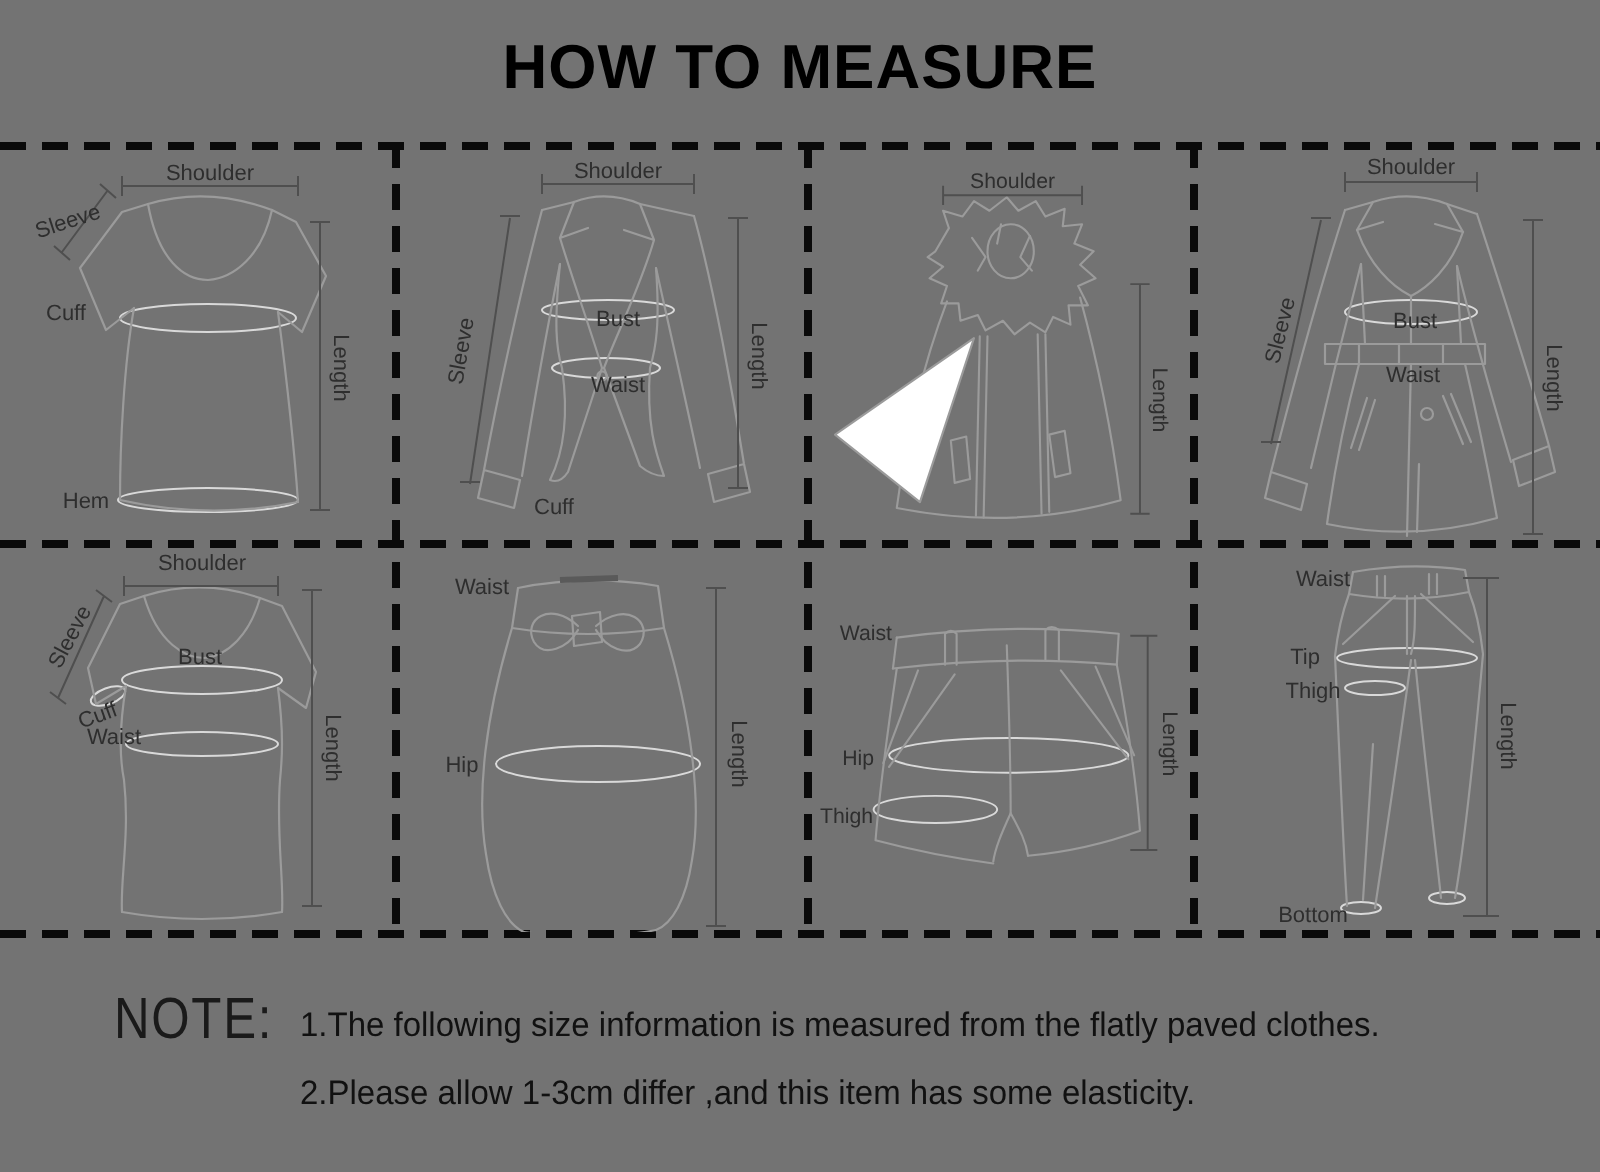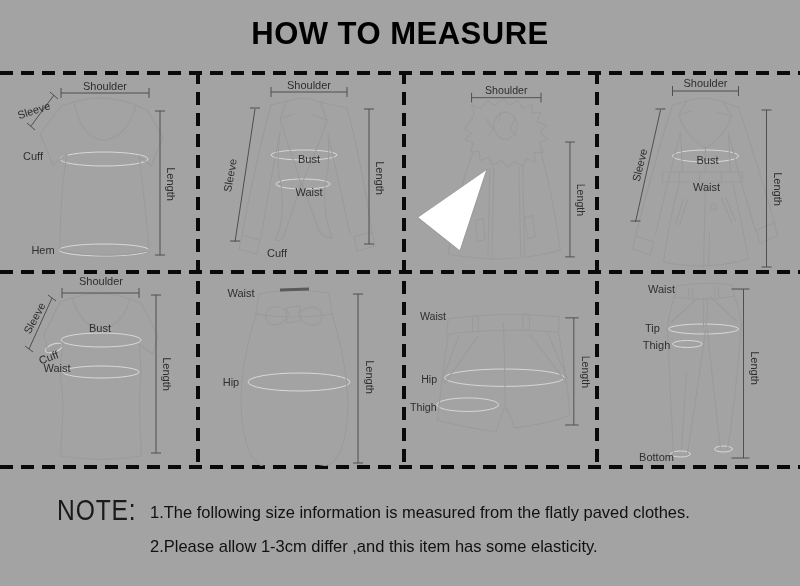--- a/index.html
+++ b/index.html
@@ -1,16 +1,16 @@
 <!DOCTYPE html>
 <html><head>
 <meta charset="utf-8">
 <style>
   html,body{margin:0;padding:0;background:#fff;}
-  .page{position:relative;width:800px;height:586px;background:#a3a3a3;overflow:hidden;
+  .page{position:relative;width:800px;height:586px;background:#737373;overflow:hidden;
         font-family:"Liberation Sans",sans-serif;}
   .title{position:absolute;top:16px;left:0;width:800px;text-align:center;margin:0;
          font-size:31px;font-weight:bold;color:#000;letter-spacing:0.5px;}
   
   .hline{position:absolute;left:0;width:800px;height:4px;
          background:repeating-linear-gradient(90deg,#0a0a0a 0 13px,transparent 13px 21px);}
   .vline{position:absolute;width:4px;top:71px;height:398px;
          background:repeating-linear-gradient(180deg,#0a0a0a 0 13px,transparent 13px 21px);}
   .hl-top{top:71px;} .hl-mid{top:270px;} .hl-bot{top:465px;}
   .vl-1{left:196px;} .vl-2{left:402px;} .vl-3{left:595px;}

